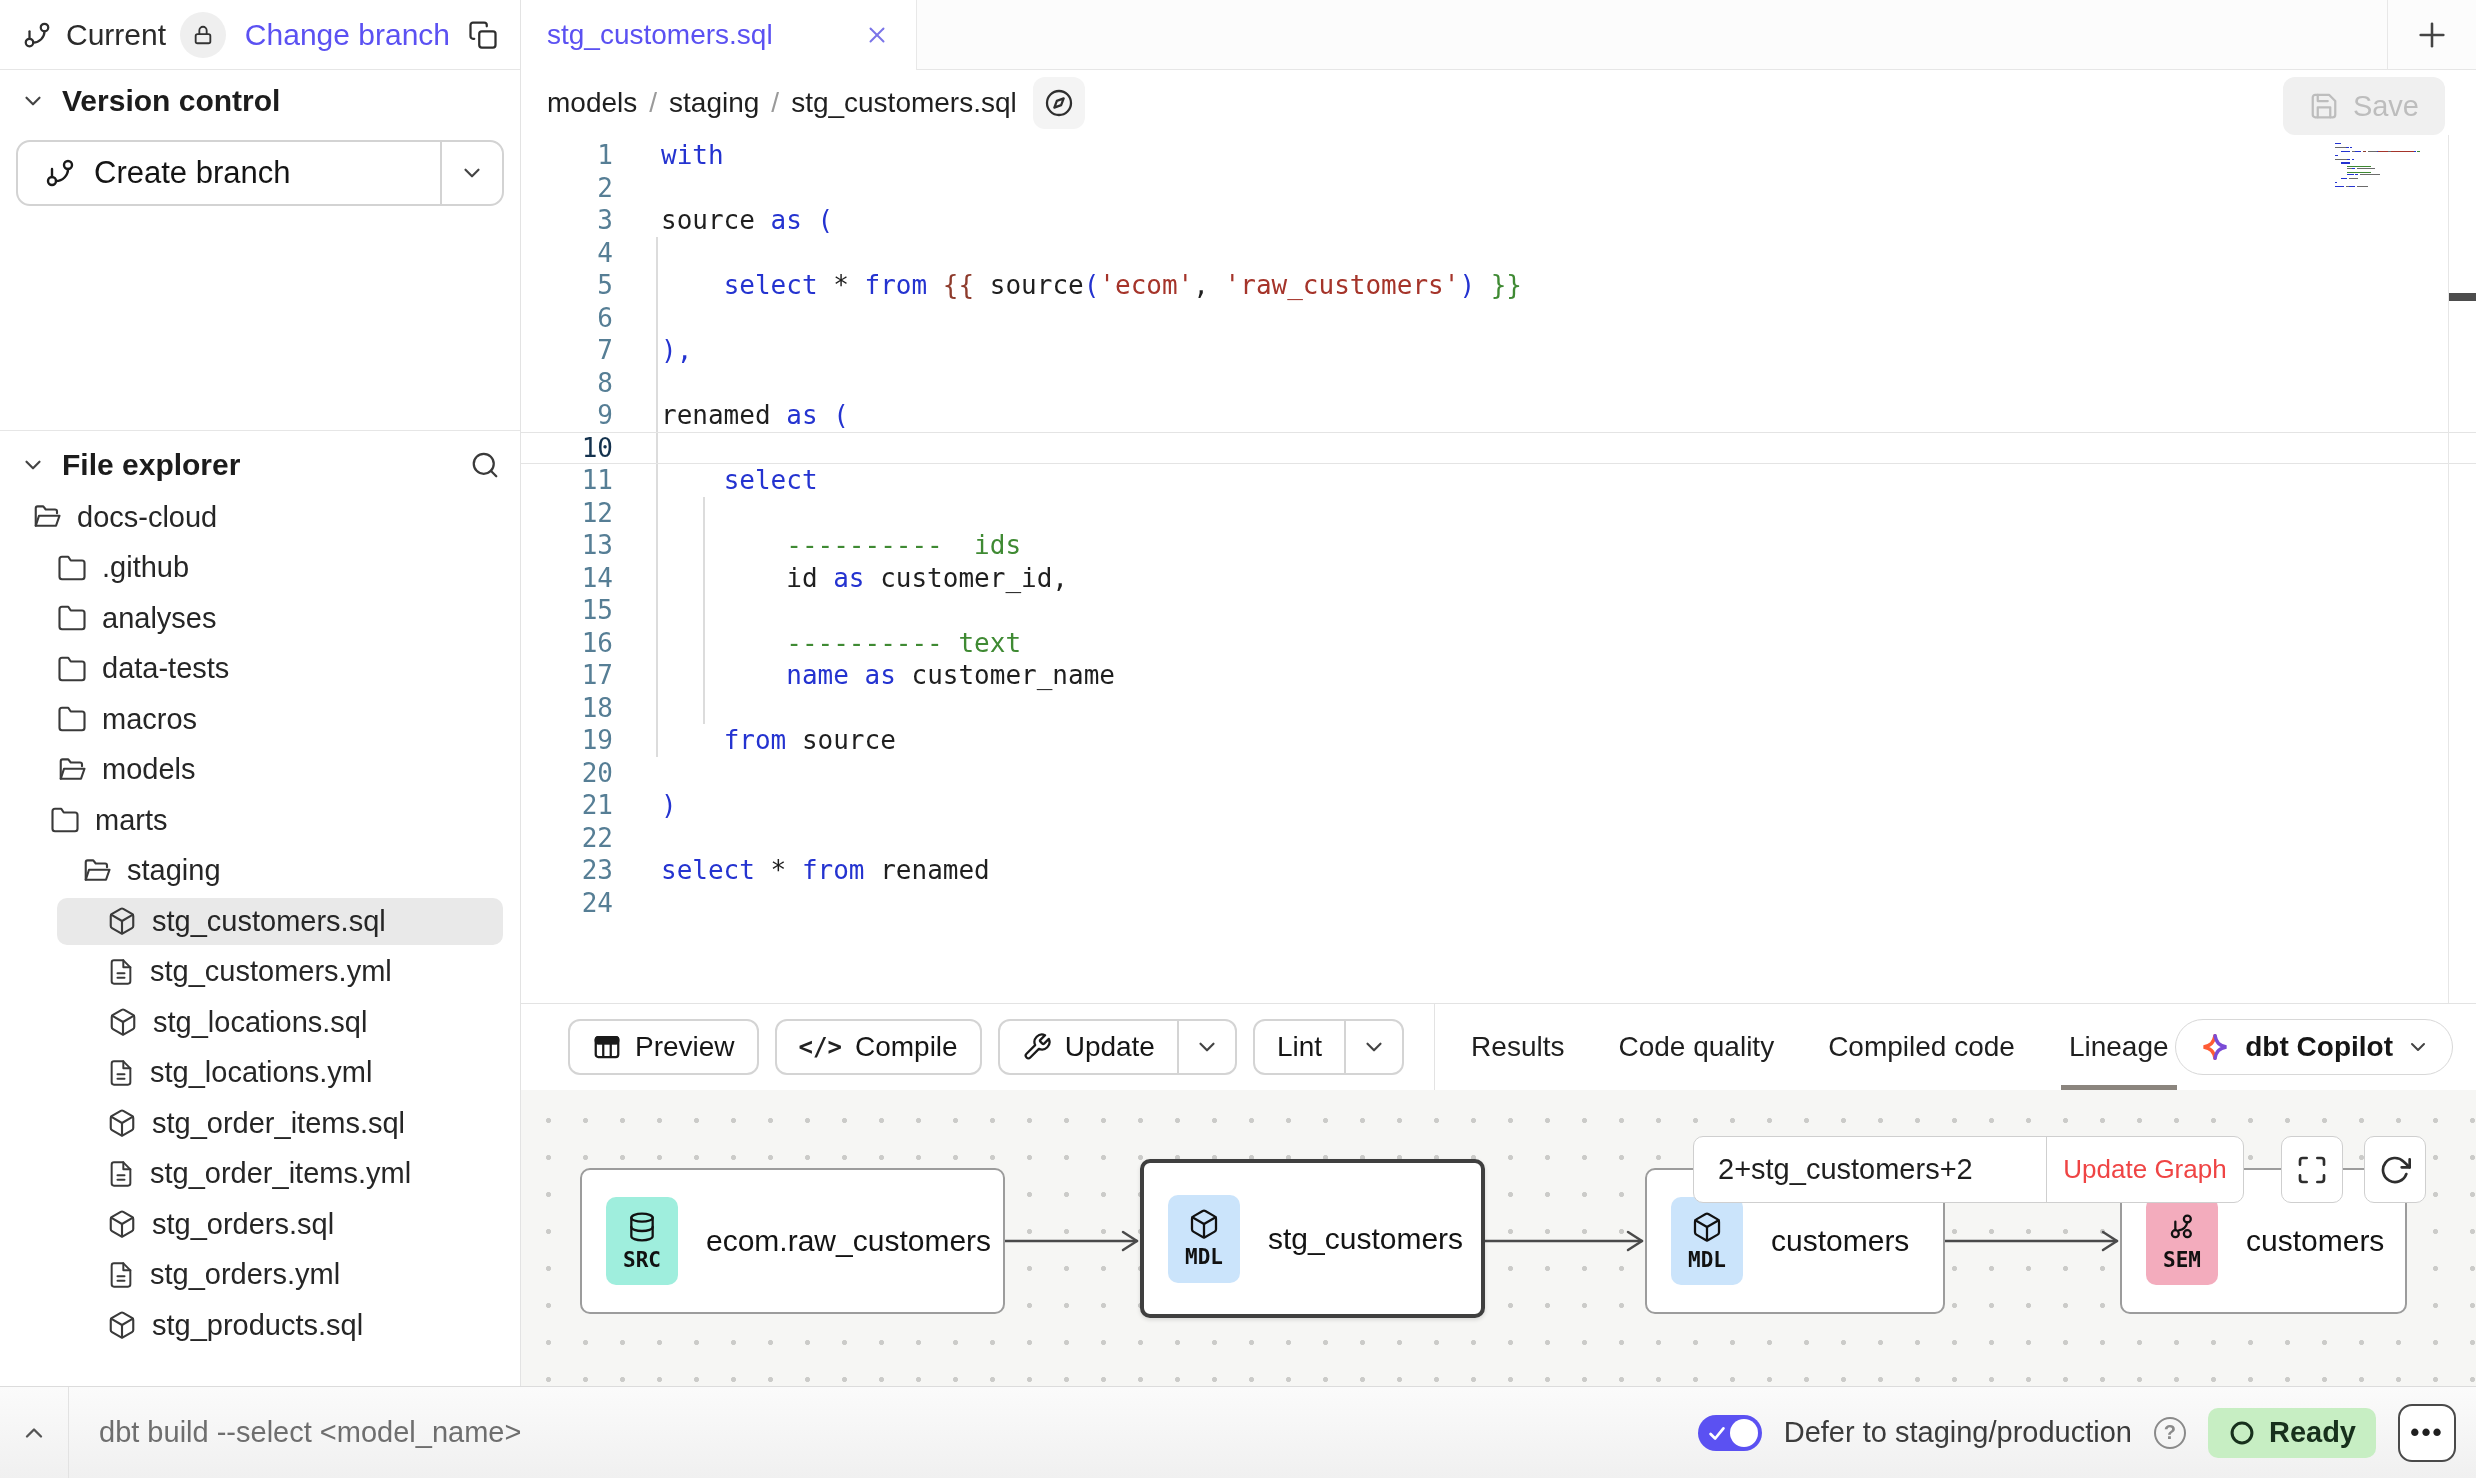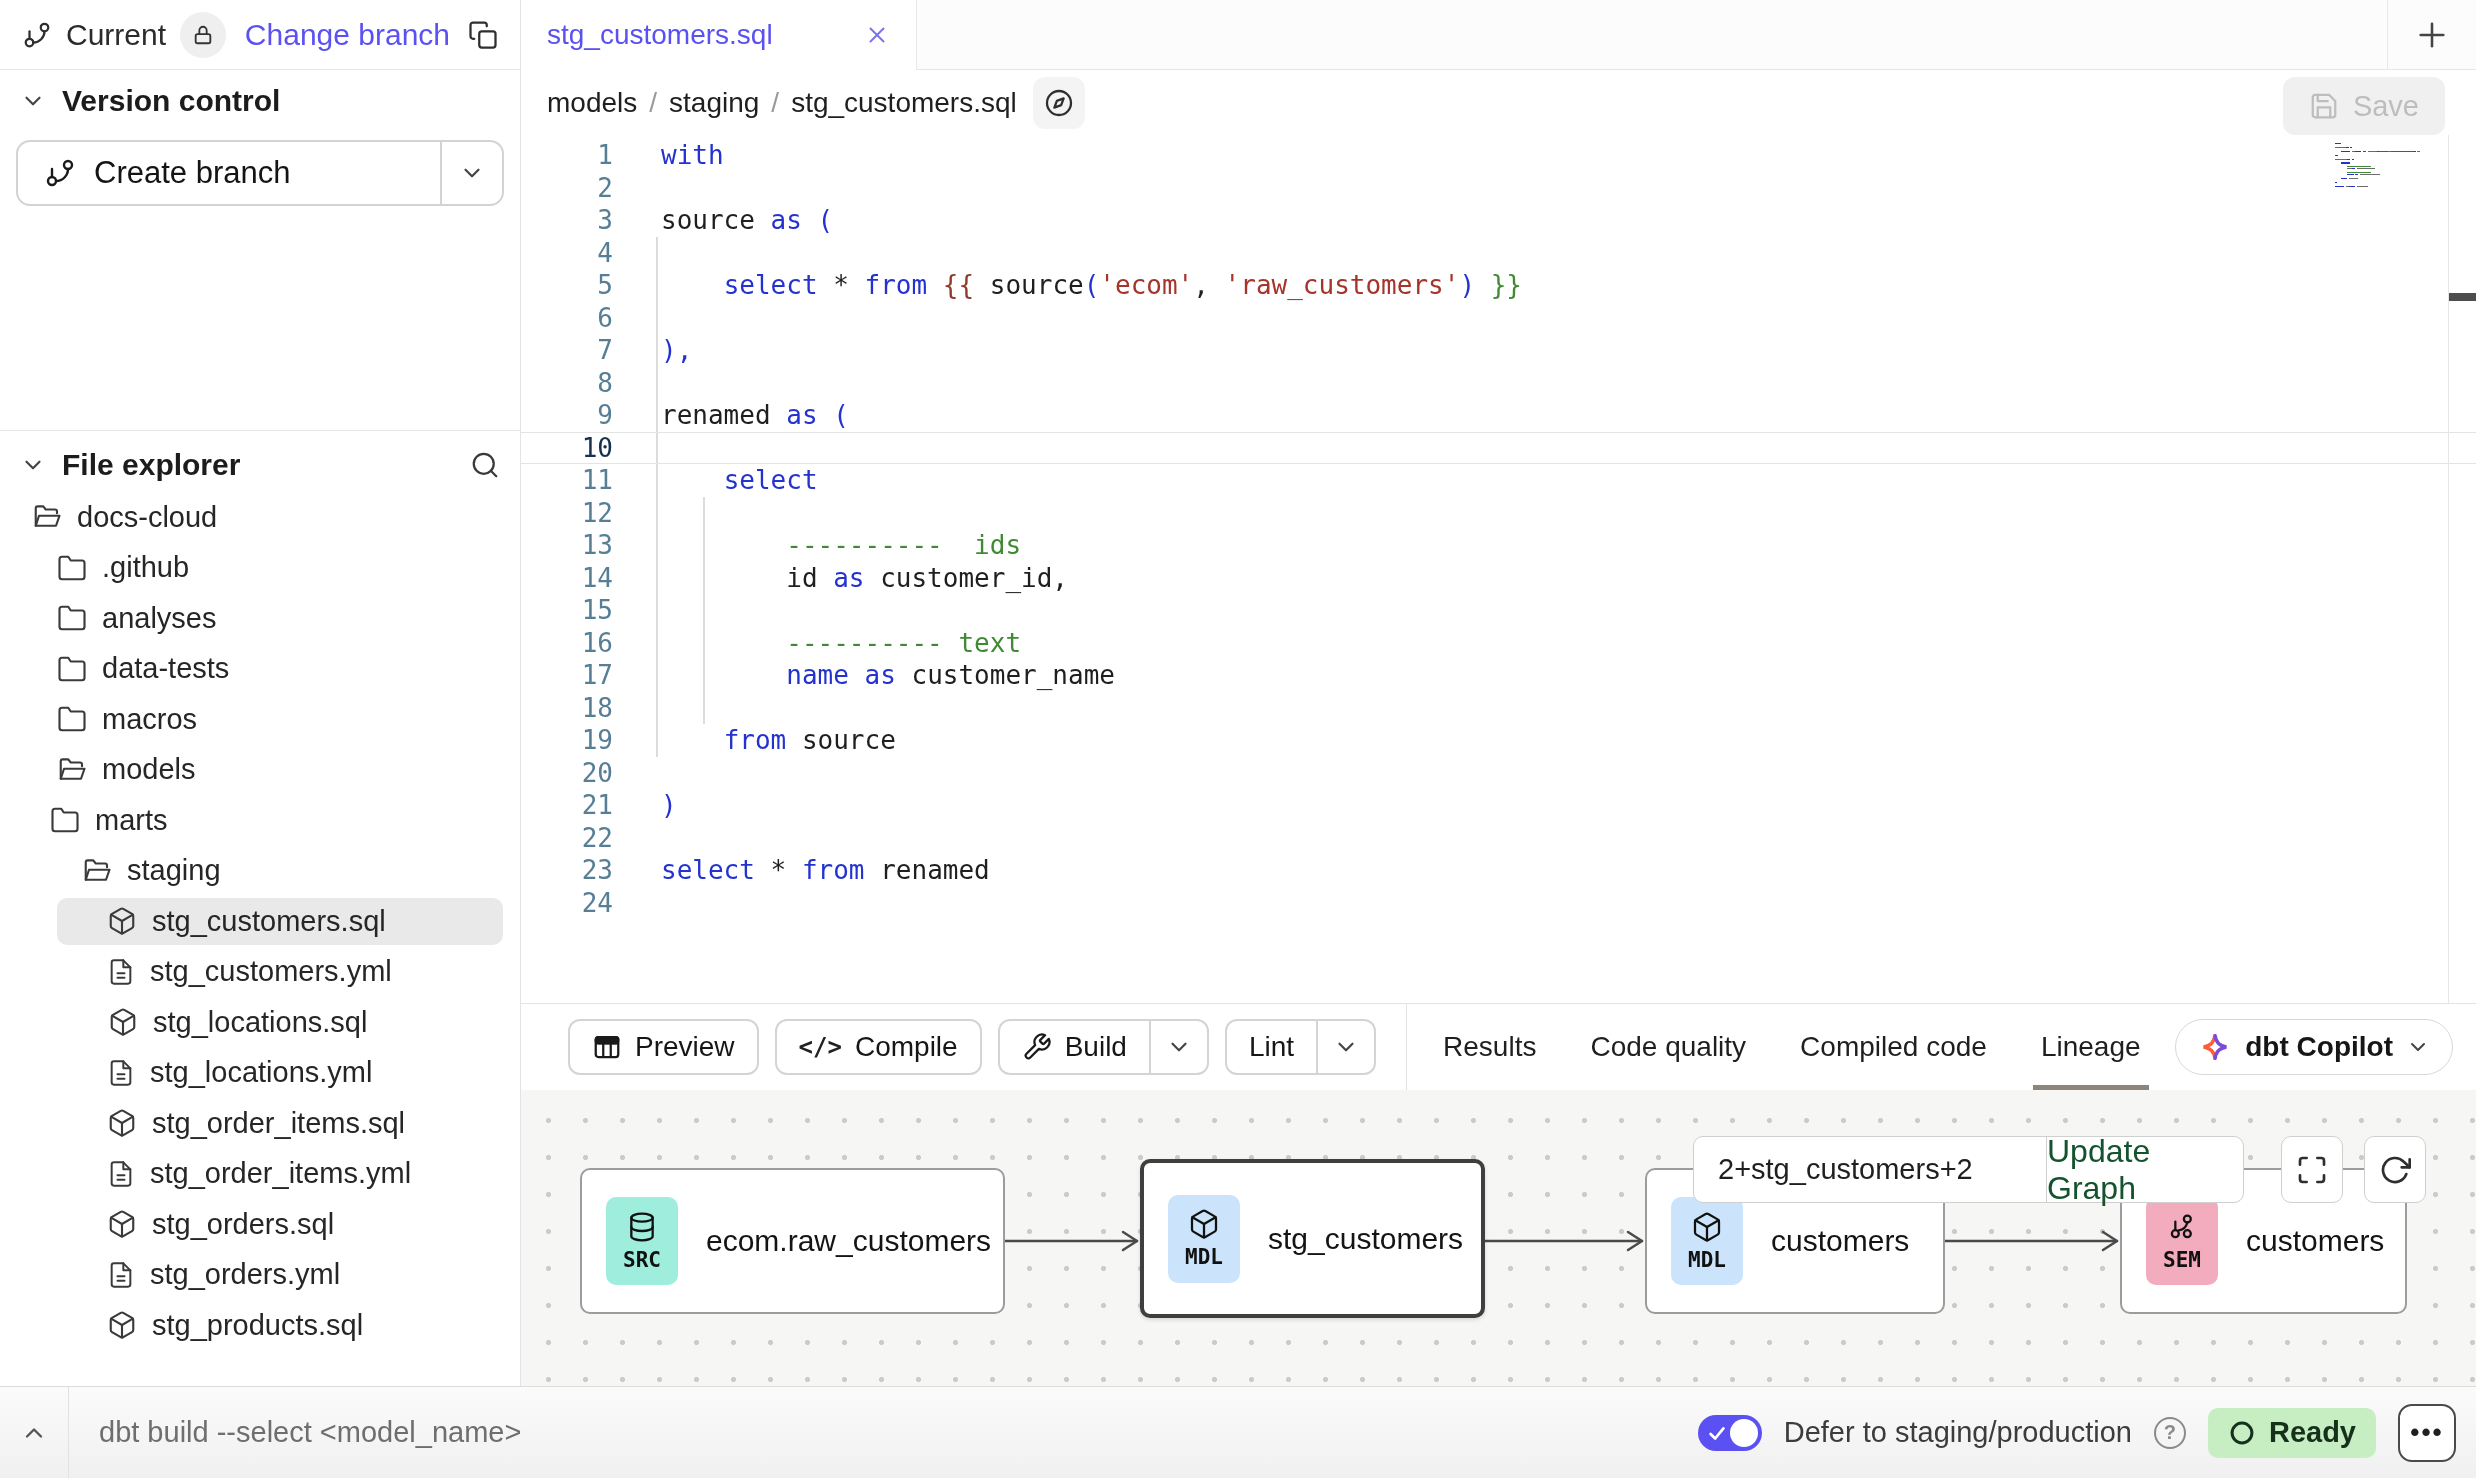--- a/index.html
+++ b/index.html
@@ -115,22 +115,22 @@
   .lnode.selected{border:4px solid #3F3F3F;box-shadow:0 2px 4px rgba(0,0,0,0.12);}
   .lbadge{width:72px;height:88px;border-radius:10px;display:flex;flex-direction:column;
           align-items:center;justify-content:center;gap:5px;flex:none;}
   .lbadge .btxt{font-family:"DejaVu Sans Mono",monospace;font-size:21px;font-weight:700;color:#111;}
   .lnode .nlabel{font-size:30px;color:#141414;}
   .lin-controls{position:absolute;left:1172px;top:46px;width:551px;height:67px;background:#fff;
                 border:1px solid #CFCFCF;border-radius:10px;display:flex;z-index:5;
                 box-sizing:border-box;}
   .selector-input{flex:1;display:flex;align-items:center;padding-left:24px;font-size:29px;
                   color:#1f1f1f;border-right:1px solid #CFCFCF;cursor:text;}
-  .update-btn{width:196px;display:flex;align-items:center;justify-content:center;font-size:32px;
-              color:#14532d;cursor:pointer;}
+  .update-btn{width:196px;display:flex;align-items:center;justify-content:center;font-size:26px;
+              color:#ef4444;cursor:pointer;}
   .sq-btn{position:absolute;top:46px;width:62px;height:67px;background:#fff;border:1px solid #CFCFCF;
           border-radius:10px;z-index:5;display:flex;align-items:center;justify-content:center;
           cursor:pointer;box-sizing:border-box;}
   .sq-btn.fullscreen{left:1760px;} .sq-btn.refresh{left:1843px;}
 
   
   .bottombar{position:absolute;left:0;top:1386px;width:2476px;height:92px;
              border-top:1px solid #DCDCDC;background:linear-gradient(#FBFBFB,#F0F0F0);
              display:flex;align-items:center;box-sizing:border-box;}
   .collapse-btn{width:68px;height:100%;display:flex;align-items:center;justify-content:center;
@@ -599,21 +599,21 @@
           <span>Compile</span>
         </div>
       </div>
       <div class="tb-btn">
         <div class="tb-main">
           <span>
             <svg width="30" height="30" viewBox="0 0 24 24" fill="none" stroke="#1a1a1a" stroke-width="1.8" stroke-linecap="round" stroke-linejoin="round">
                 <path d="M14.7 6.3a1 1 0 0 0 0 1.4l1.6 1.6a1 1 0 0 0 1.4 0l3.77-3.77a6 6 0 0 1-7.94 7.94l-6.91 6.91a2.12 2.12 0 0 1-3-3l6.91-6.91a6 6 0 0 1 7.94-7.94l-3.76 3.76z"></path>
               </svg>
           </span>
-          <span>Build</span>
+          <span>Update</span>
         </div>
         <div class="tb-div"></div>
         <div class="tb-caret">
           <svg width="26" height="26" viewBox="0 0 24 24" fill="none" stroke="#444" stroke-width="2" stroke-linecap="round" stroke-linejoin="round">
               <polyline points="6 9 12 15 18 9"></polyline>
             </svg>
         </div>
       </div>
       <div class="tb-btn">
         <div class="tb-main">

